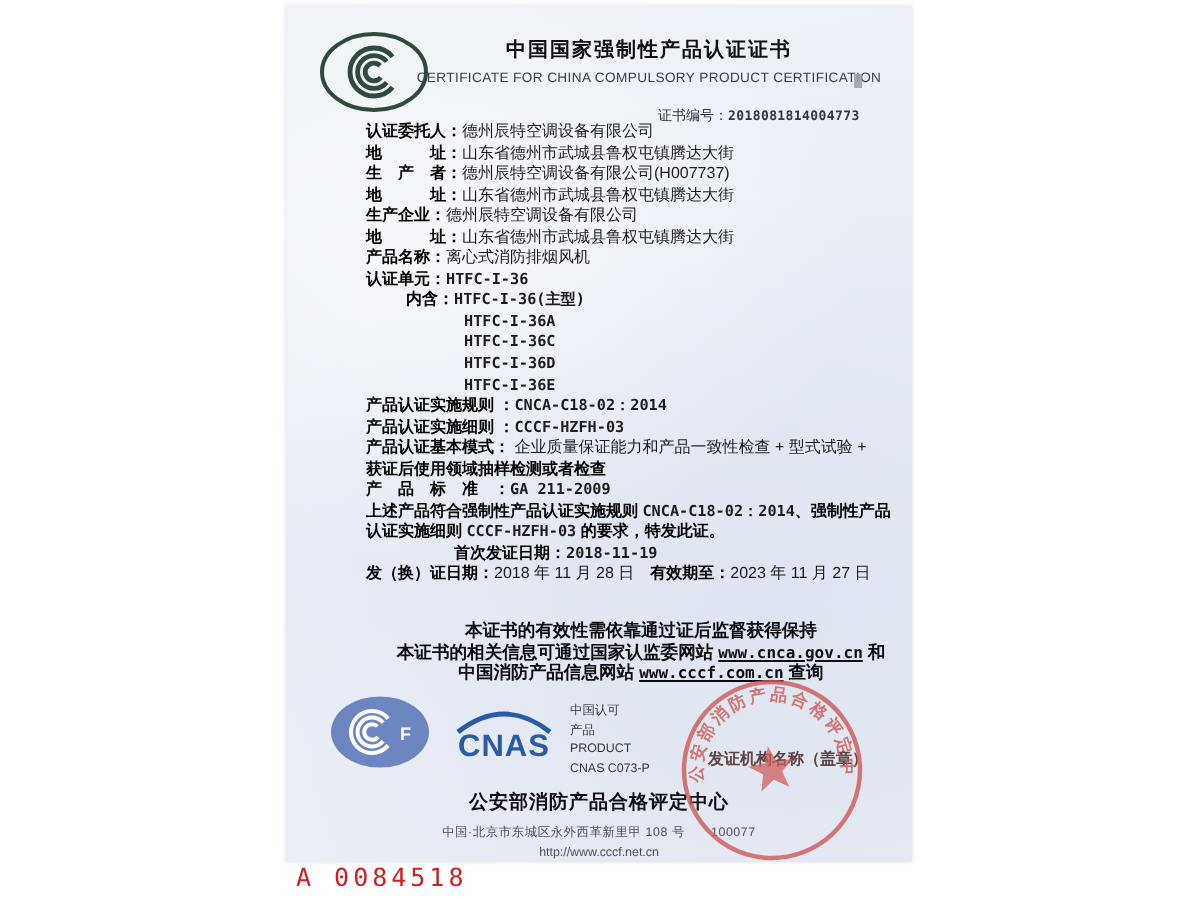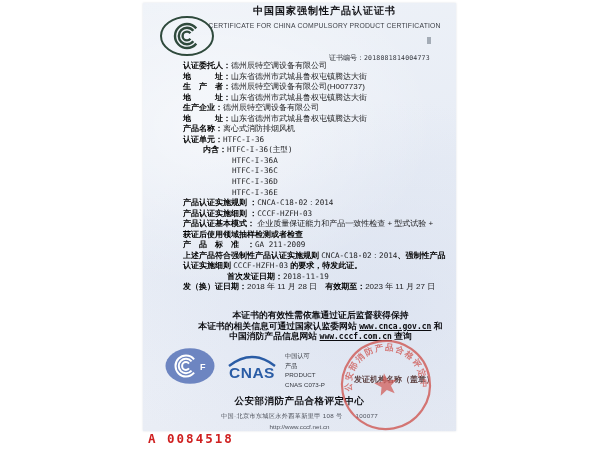--- a/index.html
+++ b/index.html
@@ -4,25 +4,25 @@
 <style>
   html,body{margin:0;padding:0;background:#fff;}
   .stage{position:relative;width:600px;height:450px;background:#ffffff;overflow:hidden;
          font-family:"Liberation Sans",sans-serif;color:#1c1c1e;}
   .paper{position:absolute;left:143px;top:3px;width:313px;height:428px;
          background-image:
            radial-gradient(ellipse 360px 260px at 22% 28%, rgba(255,255,255,.55), rgba(255,255,255,0) 62%),
            radial-gradient(ellipse 420px 320px at 78% 72%, rgba(201,212,233,.38), rgba(201,212,233,0) 66%),
            linear-gradient(168deg,#eef2f8 0%,#e7ecf5 45%,#eaeef6 75%,#e8ecf4 100%);
          box-shadow:0 0 2px rgba(120,130,150,.25);}
-  .head{position:absolute;left:56px;right:6px;top:1px;text-align:center;}
+  .head{position:absolute;left:56px;right:6px;top:15px;text-align:center;}
   .title{font-size:10px;font-weight:bold;letter-spacing:1px;color:#101014;white-space:nowrap;}
   .subtitle{margin-top:4px;font-size:6.8px;letter-spacing:.2px;color:#3a3d44;white-space:nowrap;}
   .certno{position:absolute;left:186px;top:50px;font-size:7px;color:#33363d;white-space:nowrap;}
-  .code{font-family:"DejaVu Sans Mono",monospace;font-size:7.5px;}
+  .code{font-family:"DejaVu Sans Mono",monospace;font-size:7.5px;font-weight:bold;}
   .certno .code{font-size:6.5px;letter-spacing:.2px;}
   .lines{position:absolute;left:40px;top:58px;width:268px;font-size:8px;line-height:10.55px;}
   .line{white-space:pre;height:10.55px;overflow:visible;}
   .line .b{font-weight:bold;color:#000;text-align:right;}
   .line .code{font-size:7.6px;}
   .u{text-decoration:underline;}
   .ind1{padding-left:20px;}
   .ind2{padding-left:49px;}
   .ind3{padding-left:44px;}
   .notice{position:absolute;left:0;right:0;top:306px;text-align:center;
@@ -31,21 +31,21 @@
   .cnastext{position:absolute;left:142px;top:348px;font-size:6.2px;line-height:9.7px;color:#33363d;}
   .sealcap{position:absolute;left:211px;top:371px;font-size:8px;font-weight:bold;
            color:#5e4343;z-index:1;white-space:nowrap;}
   .seal{position:absolute;left:194px;top:333px;z-index:2;opacity:.82;}
   .footer{position:absolute;left:0;right:0;top:392px;text-align:center;}
   .org{font-size:9.5px;font-weight:bold;letter-spacing:.5px;color:#101014;}
   .addr{margin-top:4px;font-size:6.2px;color:#4c505a;letter-spacing:.3px;}
   .url{margin-top:2px;font-size:6.2px;color:#4c505a;}
   .artifact{position:absolute;left:284px;top:34px;width:4px;height:7px;background:#98a0aa;opacity:.85;}
   .serial{position:absolute;left:148px;top:431px;font-family:"DejaVu Sans Mono",monospace;
-          font-size:12.5px;font-weight:bold;letter-spacing:2px;color:#cf1f1f;}
+          font-size:12.5px;font-weight:normal;letter-spacing:2px;color:#cf1f1f;}
   .ccclogo{position:absolute;left:16px;top:12px;}
   .cccf{position:absolute;left:22px;top:344px;}
   .cnas{position:absolute;left:80px;top:348px;}
 </style>
 </head>
 <body>
 
 <div class="stage">
   <div class="paper">
 

